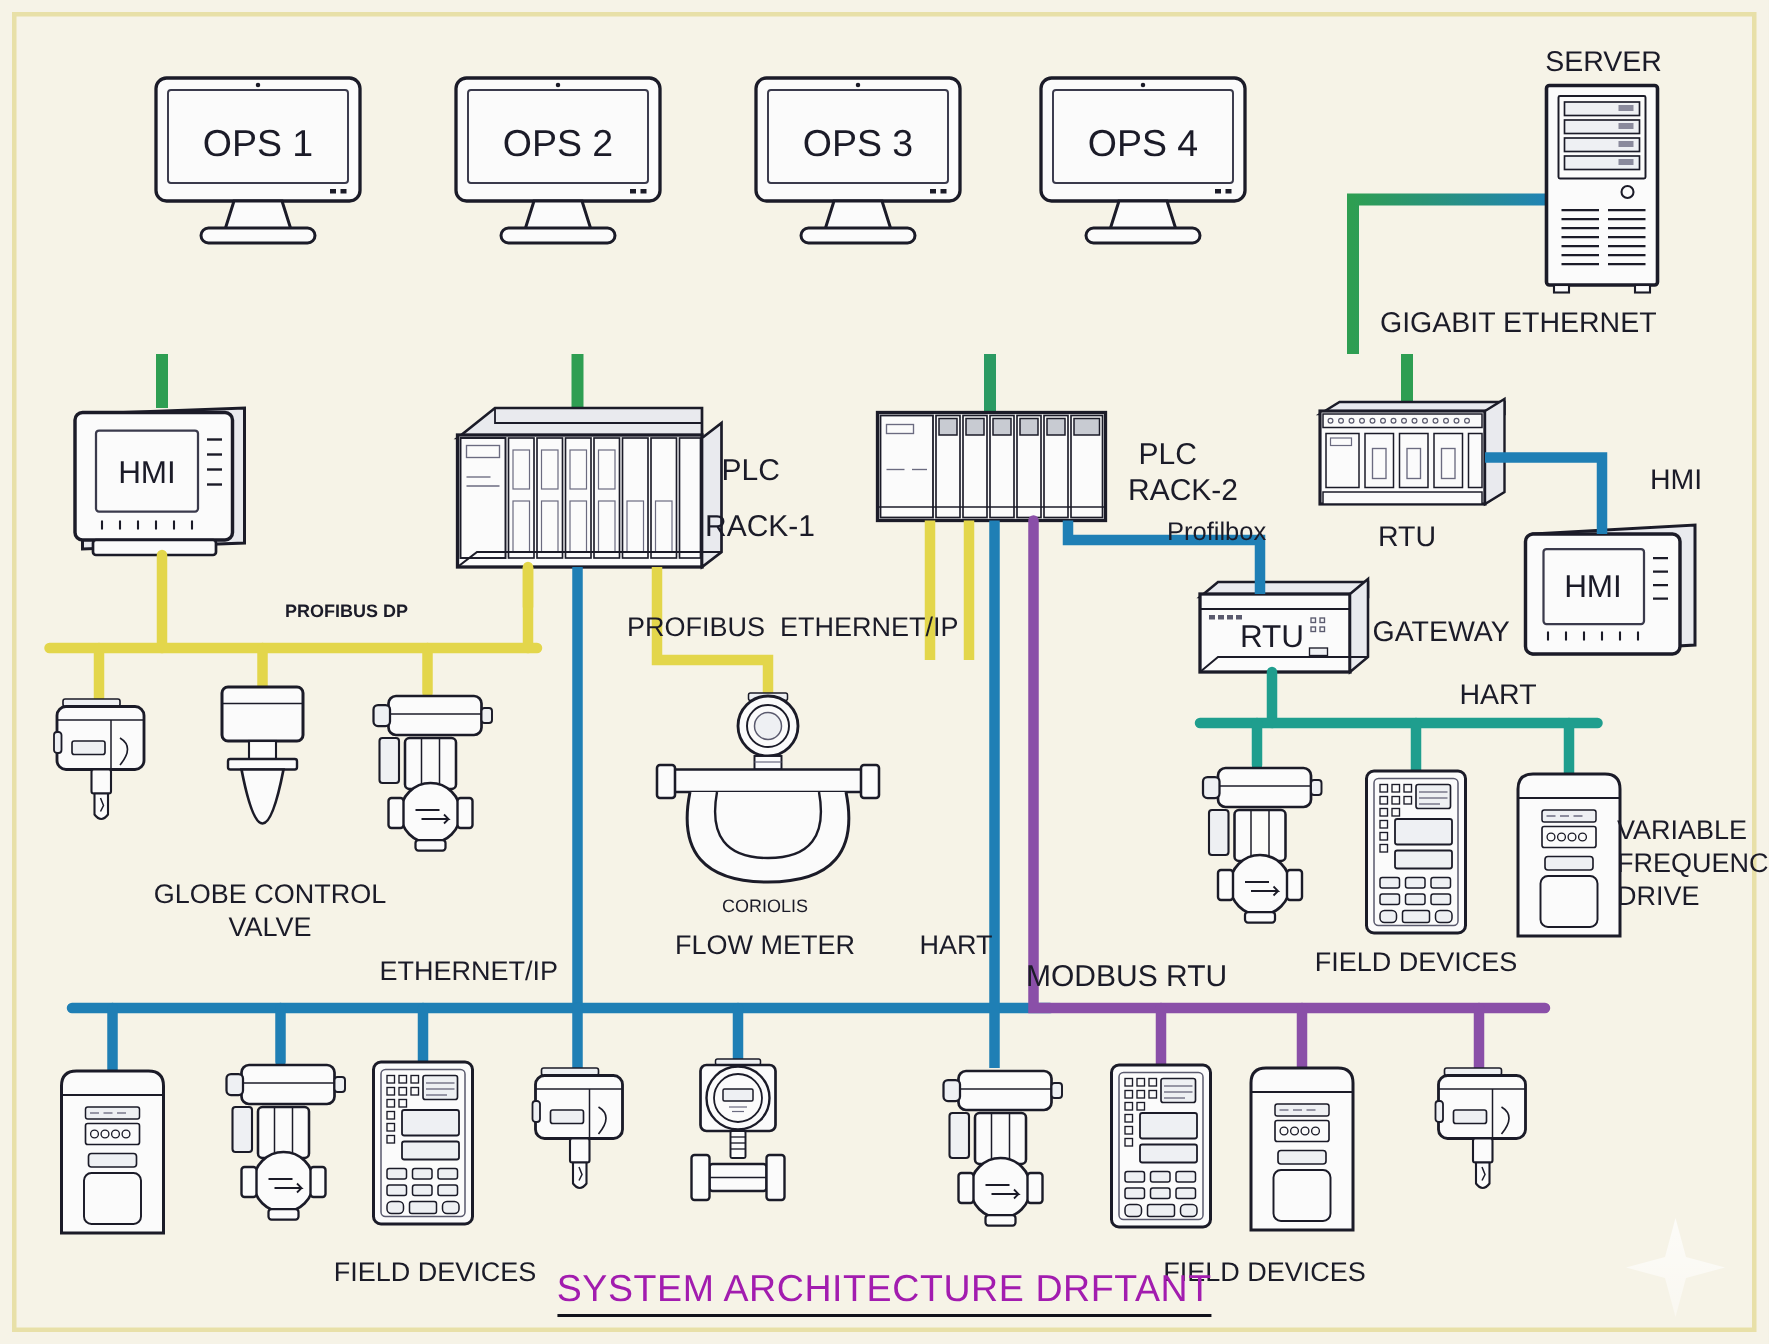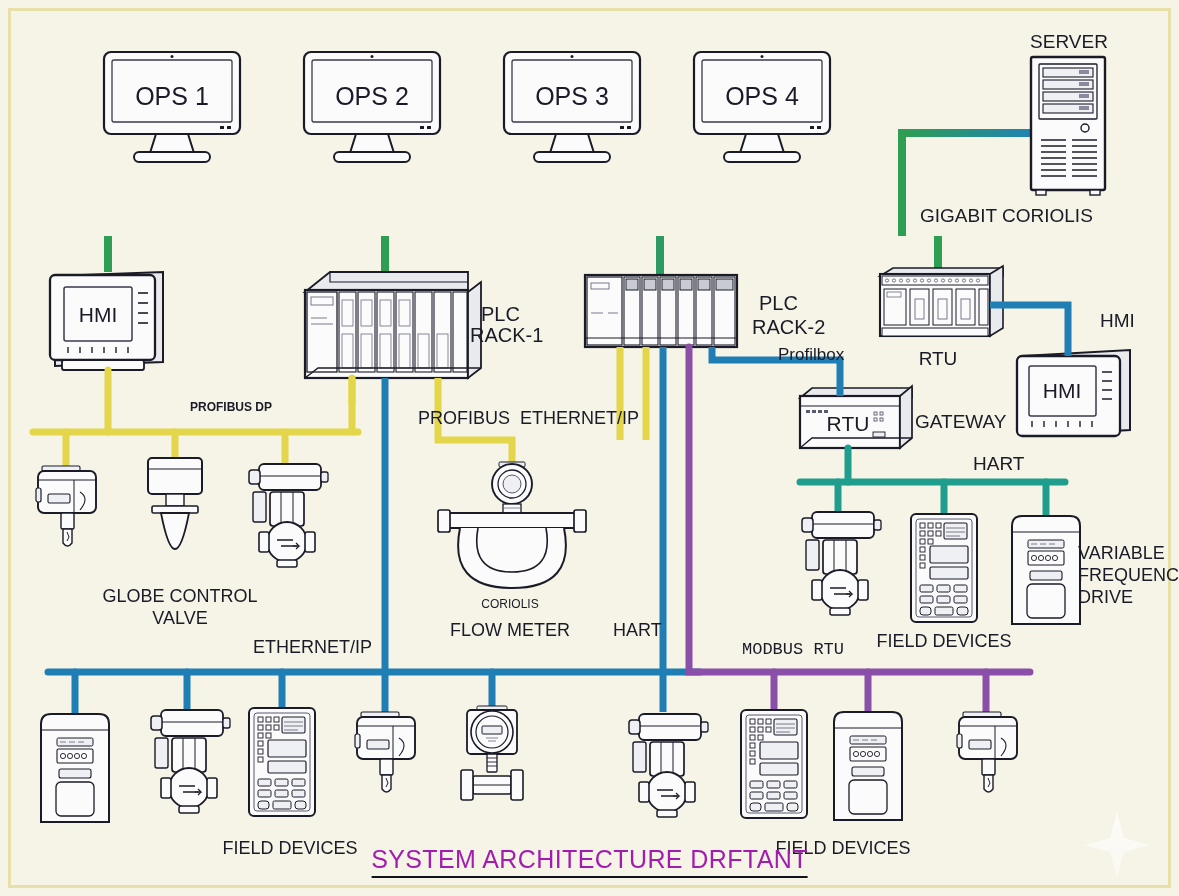--- a/index.html
+++ b/index.html
@@ -519,39 +519,39 @@
 
     <path d="M1117 812 L1124 838 L1150 845 L1124 852 L1117 878 L1110 852 L1084 845 L1110 838 Z" fill="url(#sparkle)" opacity=".75"></path>
   </svg>
 
   <div class="lbl c" style="left:172px;top:82px;font-size:25px;">OPS 1</div>
   <div class="lbl c" style="left:372px;top:82px;font-size:25px;">OPS 2</div>
   <div class="lbl c" style="left:572px;top:82px;font-size:25px;">OPS 3</div>
   <div class="lbl c" style="left:762px;top:82px;font-size:25px;">OPS 4</div>
 
   <div class="lbl c" style="left:1069px;top:31px;font-size:19px;">SERVER</div>
-  <div class="lbl" style="left:920px;top:205px;font-size:19px;">GIGABIT CORIOLIS</div>
+  <div class="lbl" style="left:920px;top:205px;font-size:19px;">GIGABIT ETHERNET</div>
 
   <div class="lbl" style="left:481px;top:303px;font-size:20px;">PLC</div>
-  <div class="lbl" style="left:470px;top:324px;font-size:20px;">RACK-1</div>
+  <div class="lbl" style="left:470px;top:340px;font-size:20px;">RACK-1</div>
   <div class="lbl" style="left:759px;top:292px;font-size:20px;">PLC</div>
   <div class="lbl" style="left:752px;top:316px;font-size:20px;">RACK-2</div>
 
   <div class="lbl c" style="left:938px;top:348px;font-size:19px;">RTU</div>
   <div class="lbl" style="left:1100px;top:310px;font-size:19px;">HMI</div>
   <div class="lbl" style="left:778px;top:345px;font-size:17px;">Profilbox</div>
   <div class="lbl" style="left:915px;top:411px;font-size:19px;">GATEWAY</div>
   <div class="lbl" style="left:973px;top:453px;font-size:19px;">HART</div>
 
   <div class="lbl" style="left:190px;top:400px;font-size:12px;font-weight:bold;">PROFIBUS DP</div>
   <div class="lbl" style="left:418px;top:408px;font-size:18px;">PROFIBUS</div>
   <div class="lbl" style="left:520px;top:408px;font-size:18px;">ETHERNET/IP</div>
   <div class="lbl" style="left:253px;top:637px;font-size:18px;">ETHERNET/IP</div>
   <div class="lbl" style="left:613px;top:620px;font-size:18px;">HART</div>
-  <div class="lbl" style="left:742px;top:640px;font-size:17px;font-family:Liberation Mono, monospace;">MODBUS RTU</div>
+  <div class="lbl" style="left:684px;top:640px;font-size:20px;">MODBUS RTU</div>
 
   <div class="lbl c" style="left:180px;top:586px;font-size:18px;">GLOBE CONTROL</div>
   <div class="lbl c" style="left:180px;top:608px;font-size:18px;">VALVE</div>
 
   <div class="lbl c" style="left:510px;top:597px;font-size:12px;">CORIOLIS</div>
   <div class="lbl c" style="left:510px;top:620px;font-size:18px;">FLOW METER</div>
 
   <div class="lbl" style="left:1078px;top:543px;font-size:18px;">VARIABLE</div>
   <div class="lbl" style="left:1078px;top:565px;font-size:18px;">FREQUENCY</div>
   <div class="lbl" style="left:1078px;top:587px;font-size:18px;">DRIVE</div>

